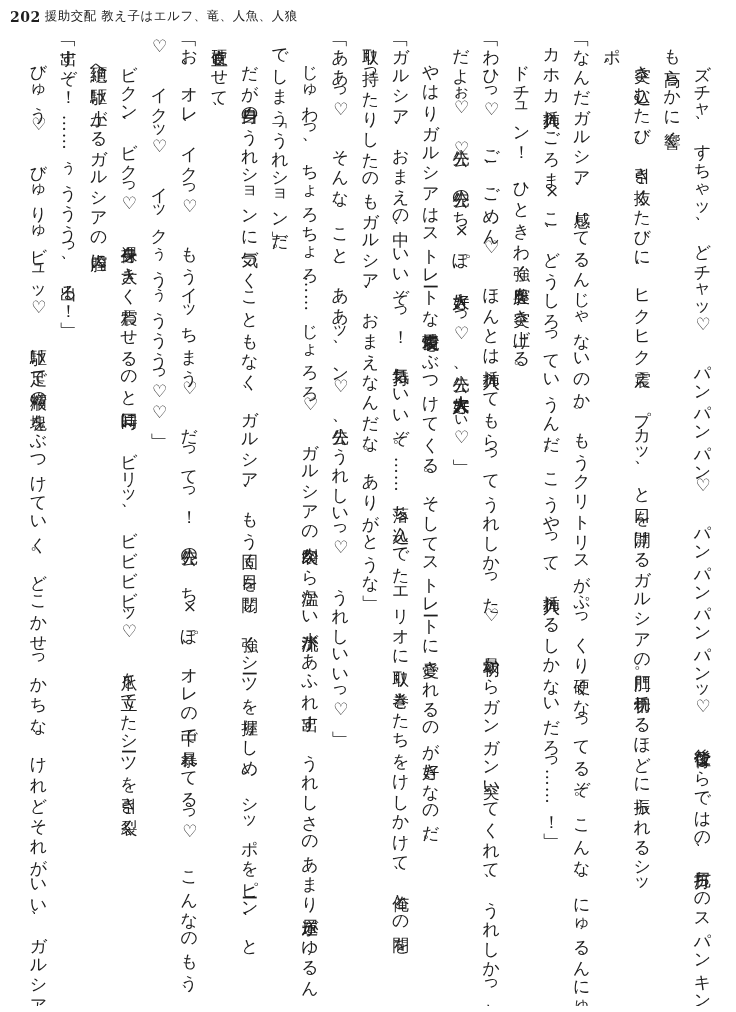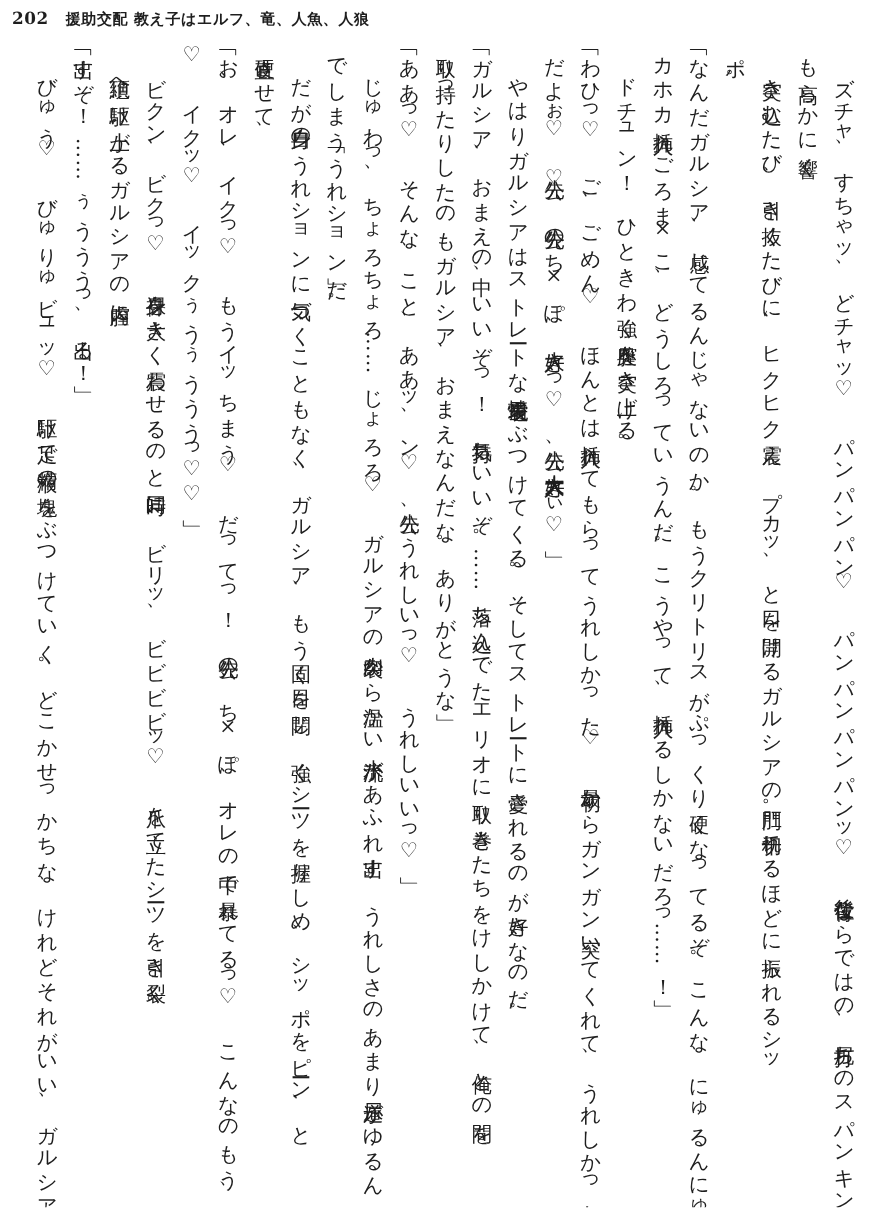--- a/index.html
+++ b/index.html
@@ -9,33 +9,32 @@
     background: #ffffff;
     color: #1e1e1e;
     font-family: "DejaVu Serif", "Liberation Serif", serif;
     overflow: hidden;
   }
   .page-header {
     position: absolute;
     top: 8px;
     left: 10px;
     display: flex;
-    align-items: flex-start;
-    gap: 14px;
+    align-items: center;
+    gap: 4px;
     white-space: nowrap;
   }
   .page-number {
     font-size: 14px;
     font-weight: bold;
     letter-spacing: 0.5px;
   }
   .page-title {
     font-size: 12.5px;
     letter-spacing: 0.5px;
-    font-weight: bold;
   }
   .text-area {
     position: absolute;
     top: 36px;
     right: 18px;
     left: 14px;
     bottom: 6px;
     writing-mode: vertical-rl;
     text-orientation: mixed;
   }

